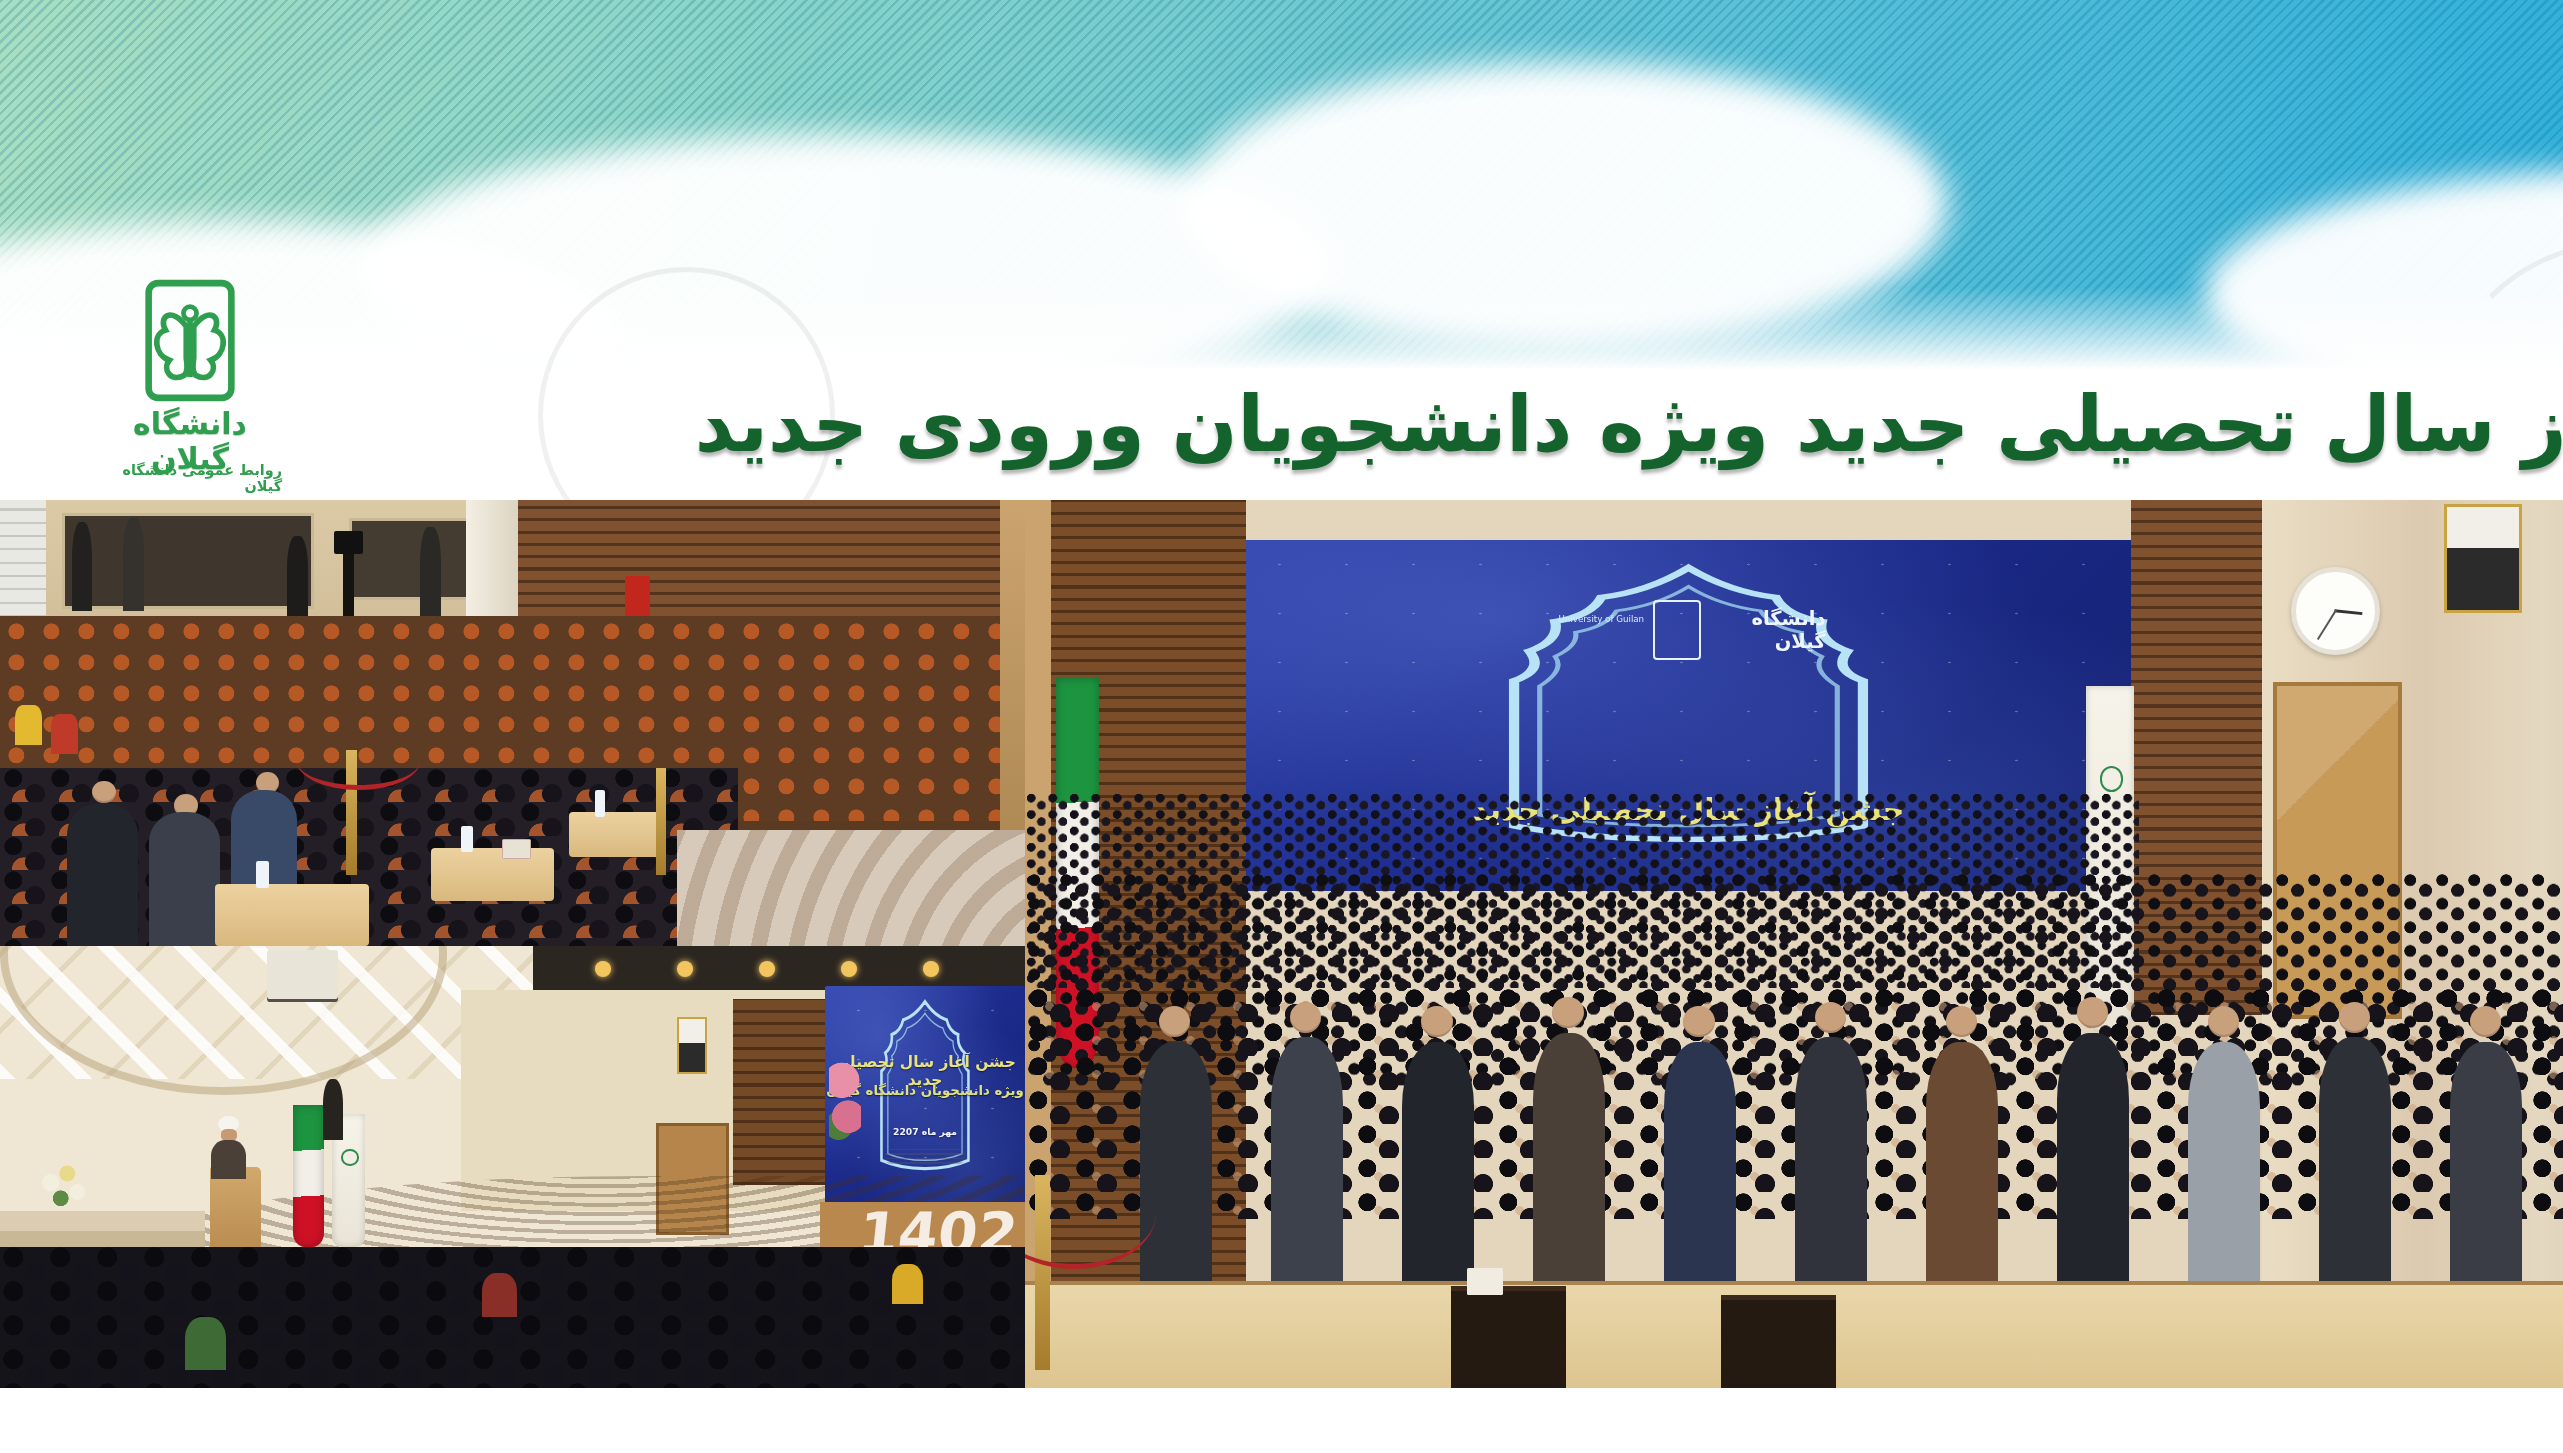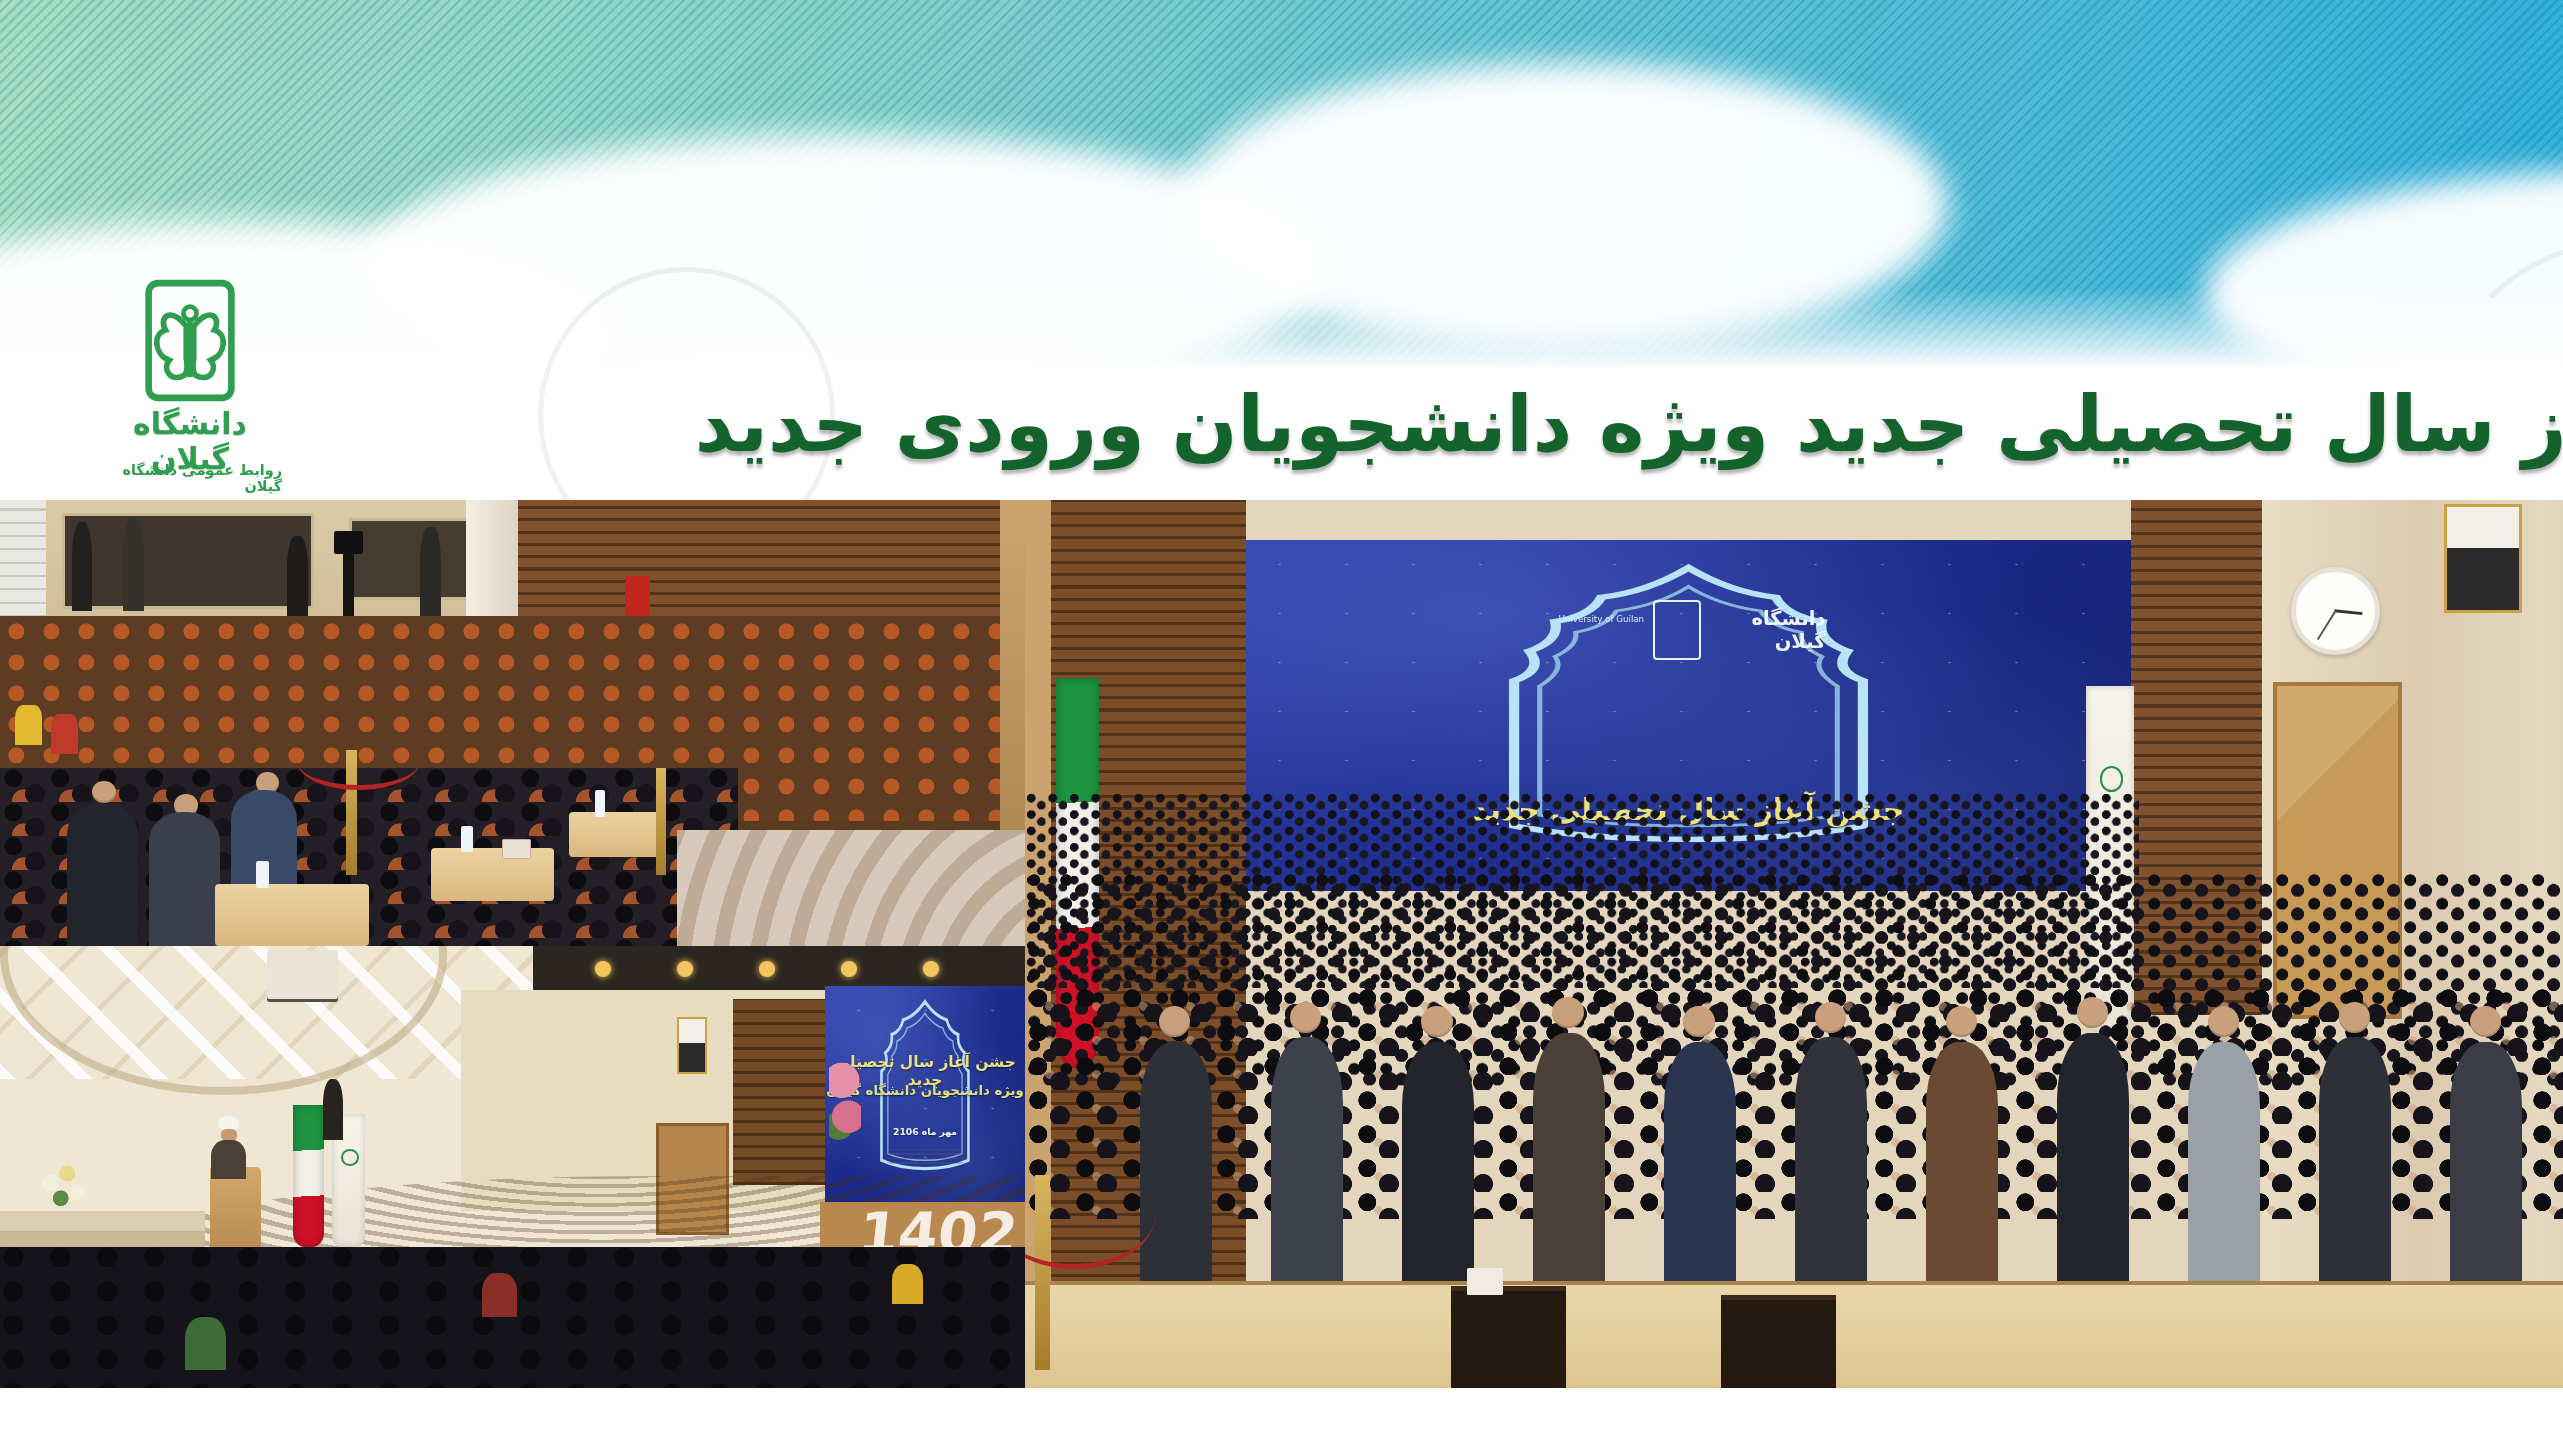--- a/index.html
+++ b/index.html
@@ -138,21 +138,21 @@
     <div class="abs" style="left:66%;top:16%;width:2.6%;height:12%;background:linear-gradient(180deg,#f2efe8 45%,#2b2b2b 45%);border:2.1px solid #c9a244;"></div>
 
     <div class="abs bluescreen" style="left:80.5%;top:9%;width:19.5%;height:51%;border-radius:2.1px;">
       <div class="abs speckles" style="left:0;top:0;width:100%;height:100%;"></div>
       <svg class="abs" style="left:18%;top:4%;width:64%;height:88%;" viewBox="0 0 200 240" preserveAspectRatio="none">
         <path d="M100 8 Q116 26 134 30 Q138 44 152 48 Q150 62 162 70 Q156 84 168 92 L168 200 Q140 210 100 210 Q60 210 32 200 L32 92 Q44 84 38 70 Q50 62 48 48 Q62 44 66 30 Q84 26 100 8 Z" fill="none" stroke="#b8e2f6" stroke-width="4"></path>
         <path d="M100 22 Q112 36 128 40 Q132 52 144 56 Q143 66 152 74 Q148 84 158 96 L158 192 Q134 200 100 200 Q66 200 42 192 L42 96 Q52 84 48 74 Q57 66 56 56 Q68 52 72 40 Q88 36 100 22 Z" fill="none" stroke="#9fd2ec" stroke-width="2" opacity=".8"></path>
       </svg>
       <div class="abs rtl banner-line1" style="left:0;top:30%;font-size:15.4px;" lang="fa">جشن آغاز سال تحصیلی جدید</div>
       <div class="abs rtl banner-line2" style="left:0;top:43%;font-size:13.3px;" lang="fa">ویژه دانشجویان دانشگاه گیلان</div>
-      <div class="abs rtl banner-date" style="left:0;top:62%;font-size:9.2px;" lang="fa">مهر ماه 2106</div>
+      <div class="abs rtl banner-date" style="left:0;top:62%;font-size:9.2px;" lang="fa">مهر ماه 2207</div>
       <div class="abs scroll-strip" style="left:30%;top:72%;width:40%;height:7%;"></div>
       <div class="abs" style="left:2%;top:30%;width:16%;height:40%;background-image:radial-gradient(circle at 40% 30%,#e890a8 26%,rgba(0,0,0,0) 27%),radial-gradient(circle at 60% 70%,#d87090 24%,rgba(0,0,0,0) 25%),radial-gradient(circle at 30% 80%,#4e7d3a 18%,rgba(0,0,0,0) 19%);"></div>
     </div>
     <div class="abs" style="left:8%;top:52%;width:92%;height:21%;background:linear-gradient(180deg,#cf9f63,#a87a42);border-top-left-radius:60% 100%;background-image:repeating-radial-gradient(ellipse at 55% -60%, rgba(70,45,20,.3) 0 13.3px, rgba(0,0,0,0) 13.3px 32px);"></div>
     <div class="abs" style="left:80%;top:58%;width:20%;height:17%;background:#b9884e;"></div>
     <div class="abs" style="left:83%;top:57.5%;width:17%;text-align:center;font-size:57px;font-weight:bold;color:rgba(255,255,255,.85);transform:skewX(-6deg);">1402</div>
     <div class="abs wood" style="left:20.5%;top:50%;width:5%;height:19%;border-radius:2.1px 5.1px 0 0;"></div>
     <div class="abs" style="left:21.3%;top:38.5%;width:2%;height:3.6%;background:#f6f4ef;border-radius:50%;"></div>
     <div class="abs" style="left:21.6%;top:41.5%;width:1.5%;height:2.6%;background:#c89a74;border-radius:40%;"></div>
     <div class="abs" style="left:20.6%;top:43.8%;width:3.4%;height:9%;background:#4a4038;border-radius:40% 40% 0 0;"></div>

